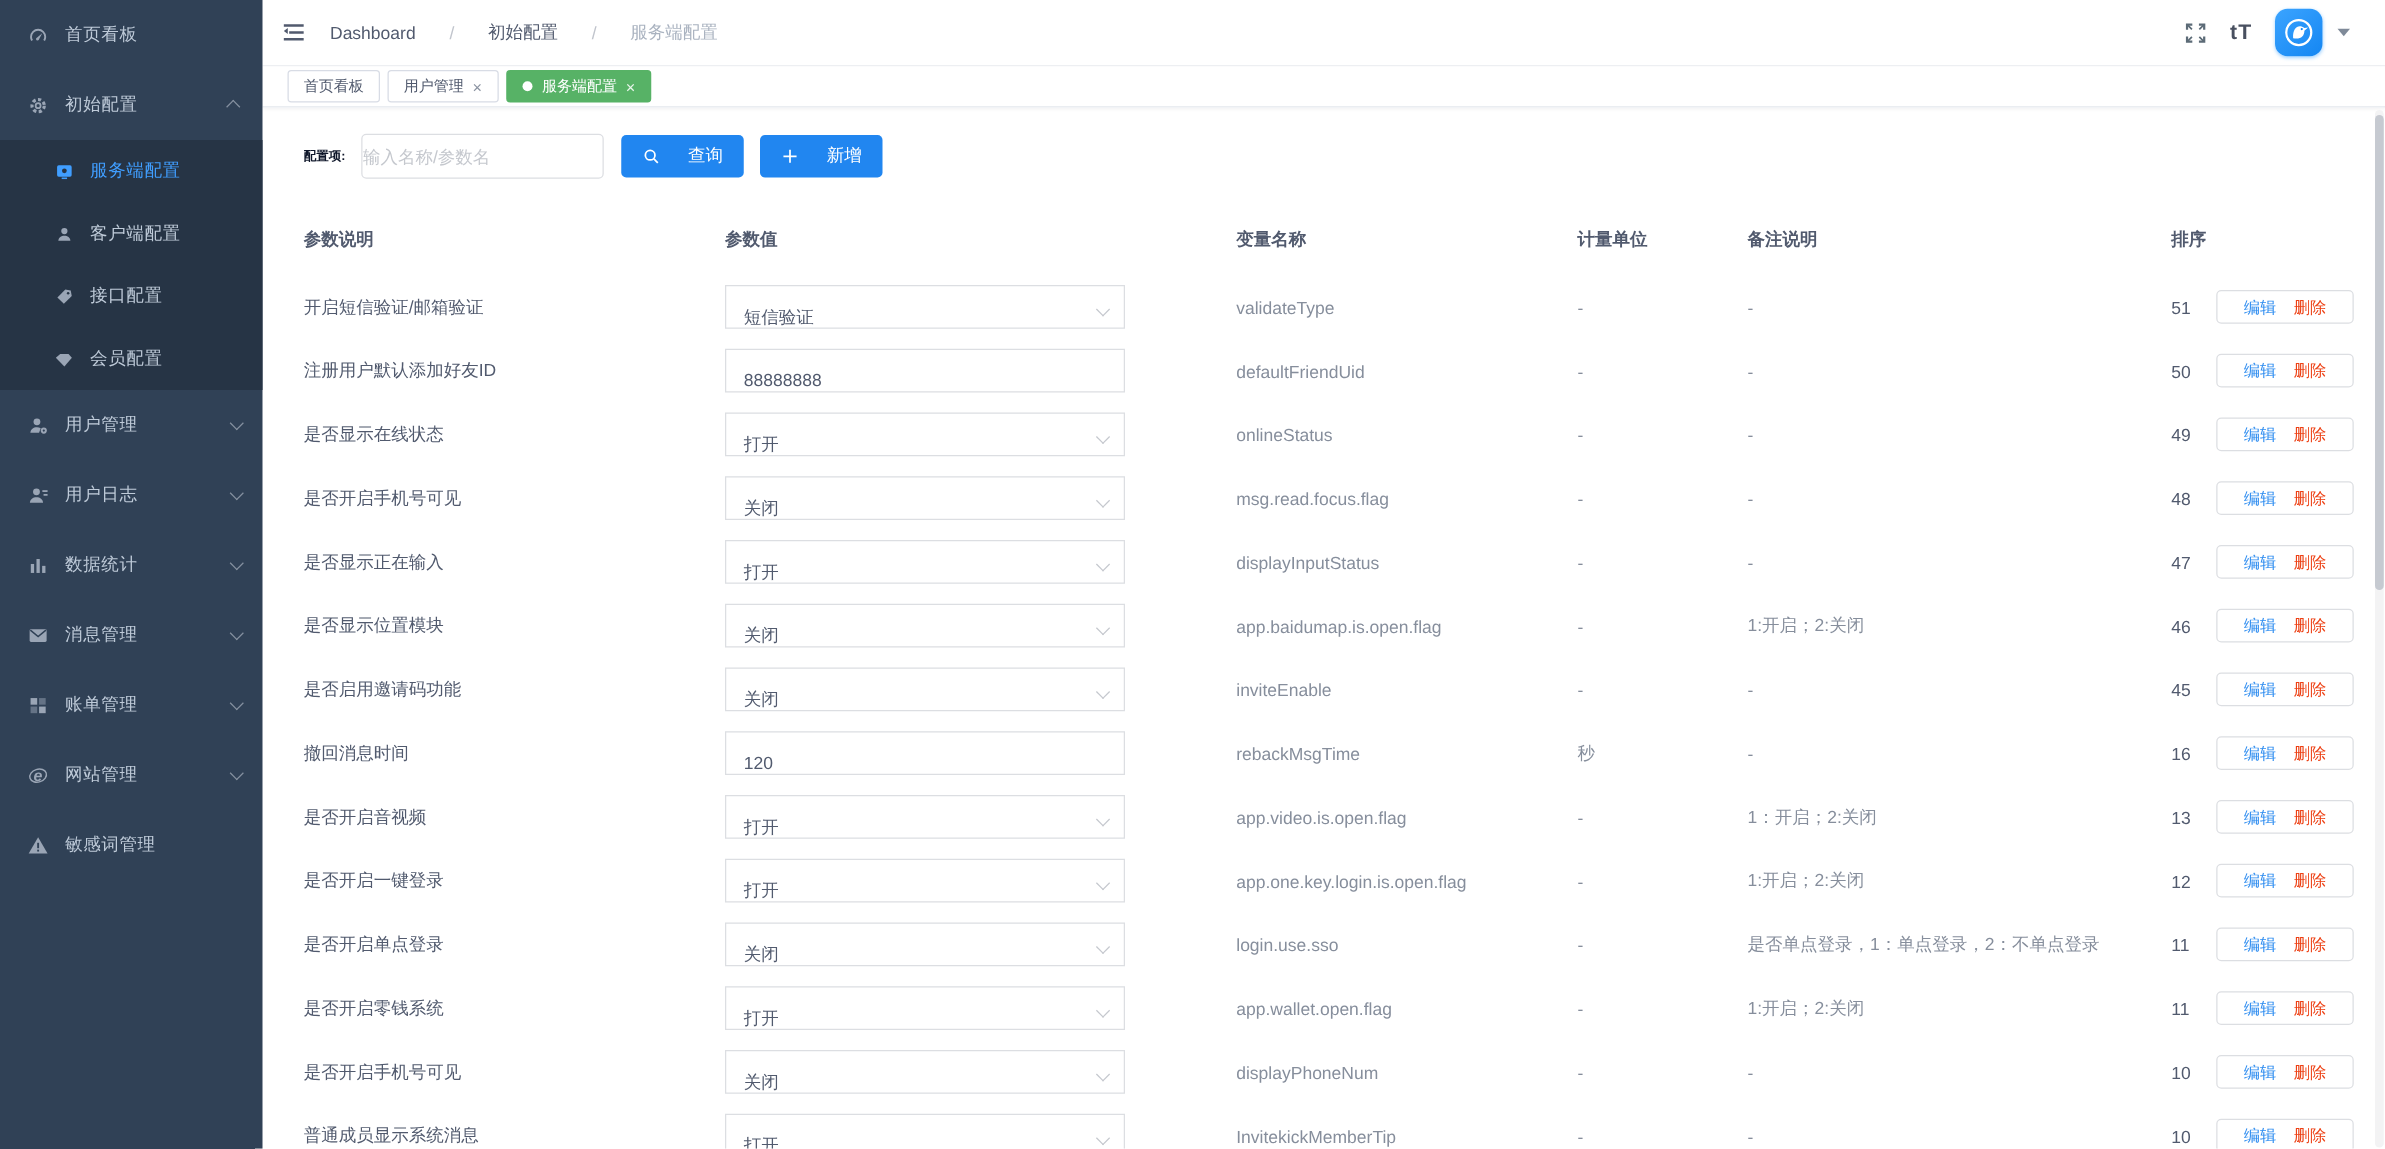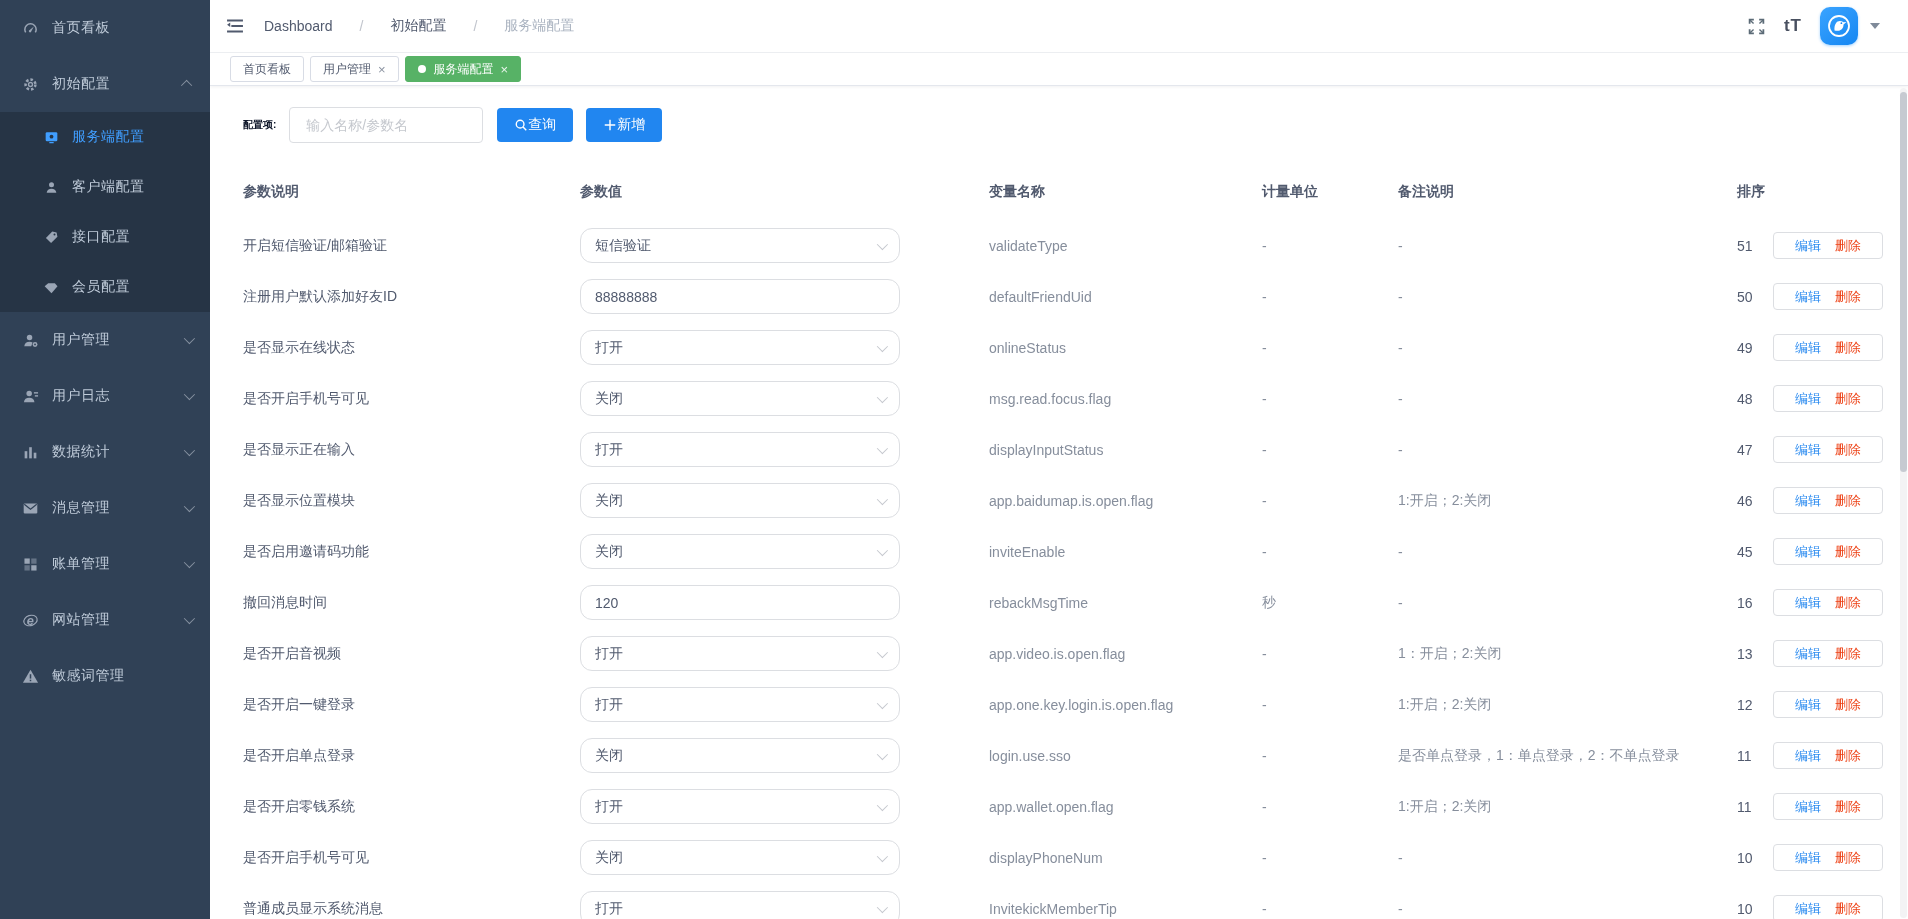--- a/index.html
+++ b/index.html
@@ -39,35 +39,35 @@
   .tab { height:26px; display:inline-flex; align-items:center; padding:0 12px; border:1px solid #d8dce5; border-radius:3px; background:#fff; color:#515a6e; font-size:12px; cursor:pointer; }
   .tab .close { margin-left:7px; font-size:13px; color:#8b93a1; line-height:1; }
   .tab.active { background:#57b266; border-color:#57b266; color:#fff; }
   .tab.active .dot { width:8px; height:8px; border-radius:50%; background:#fff; margin-right:8px; }
   .tab.active .close { color:#eaf6ec; }
 
   
   .content { position:absolute; left:0; top:87px; width:1698px; height:832px; overflow:hidden; }
   .filter { margin:20px 0 0 33px; display:flex; align-items:center; }
   .filter-label { font-size:10px; font-weight:700; color:#0f172a; margin-right:13px; }
-  .filter-input { width:194px; height:36px; border:1px solid #dcdee2; border-radius:4px; padding:0 16px; font-size:14px; color:#1d4ed8; outline:none; font-family:inherit; }
+  .filter-input { width:194px; height:36px; border:1px solid #dcdee2; border-radius:4px; padding:0 0; font-size:14px; color:#1d4ed8; outline:none; font-family:inherit; }
   .filter-input::placeholder { color:#c5c8ce; }
-  .btn { height:34px; padding:0 17px; border:none; border-radius:4px; background:#2186f0; color:#fff; font-size:14px; display:inline-flex; align-items:center; gap:0; cursor:pointer; font-family:inherit; }
+  .btn { height:34px; padding:0 17px; border:none; border-radius:4px; background:#2186f0; color:#fff; font-size:14px; display:inline-flex; align-items:center; gap:22px; cursor:pointer; font-family:inherit; }
   .btn-search { margin-left:14px; }
   .btn-add { margin-left:13px;text-align:right; }
   .btn svg { width:14px; height:14px; }
 
   .grid { display:grid; grid-template-columns:337px 409px 273px 136px 339px 36px 1fr; padding-left:33px; align-items:center; }
   .thead { margin-top:38px; height:22px; font-size:14px; font-weight:700; color:#515a6e; }
   .tbody { margin-top:17px; }
   .trow { height:51px; font-size:14px; color:#515a6e; }
   .c3 { color:#868e9c; }
   .c4, .c5 { color:#868e9c; }
   .c6 { color:#515a6e; }
-  .select, .tinput { width:320px; height:35px; border:1px solid #dcdee2; border-radius:12px; display:flex; align-items:center; padding:16px 14px; background:#fff; cursor:pointer; }
+  .select, .tinput { width:320px; height:35px; border:1px solid #dcdee2; border-radius:0; display:flex; padding:16px 14px; background:#fff; cursor:pointer; }
   .sval { font-size:14px; color:#515a6e; flex:1; }
   .chevdown { width:8px; height:8px; border-right:1.5px solid #c5c8ce; border-bottom:1.5px solid #c5c8ce; transform:rotate(45deg) translateY(-2px); }
   .actions { width:110px; height:27px; border:1px solid #dcdee2; border-radius:4px; background:#fff; display:flex; align-items:center; justify-content:center; gap:14px; }
   .actions a { font-size:13px; text-decoration:none; cursor:pointer; }
   .actions .edit { color:#2d8cf0; }
   .actions .del { color:#ed4014; }
 
   
   .scroll-track { position:absolute; right:1px; top:88px; width:7px; height:830px; background:#f3f3f4; border-radius:4px; }
   .scroll-thumb { position:absolute; right:1px; top:92px; width:7px; height:380px; background:#c6cad1; border-radius:4px; cursor:pointer; }

